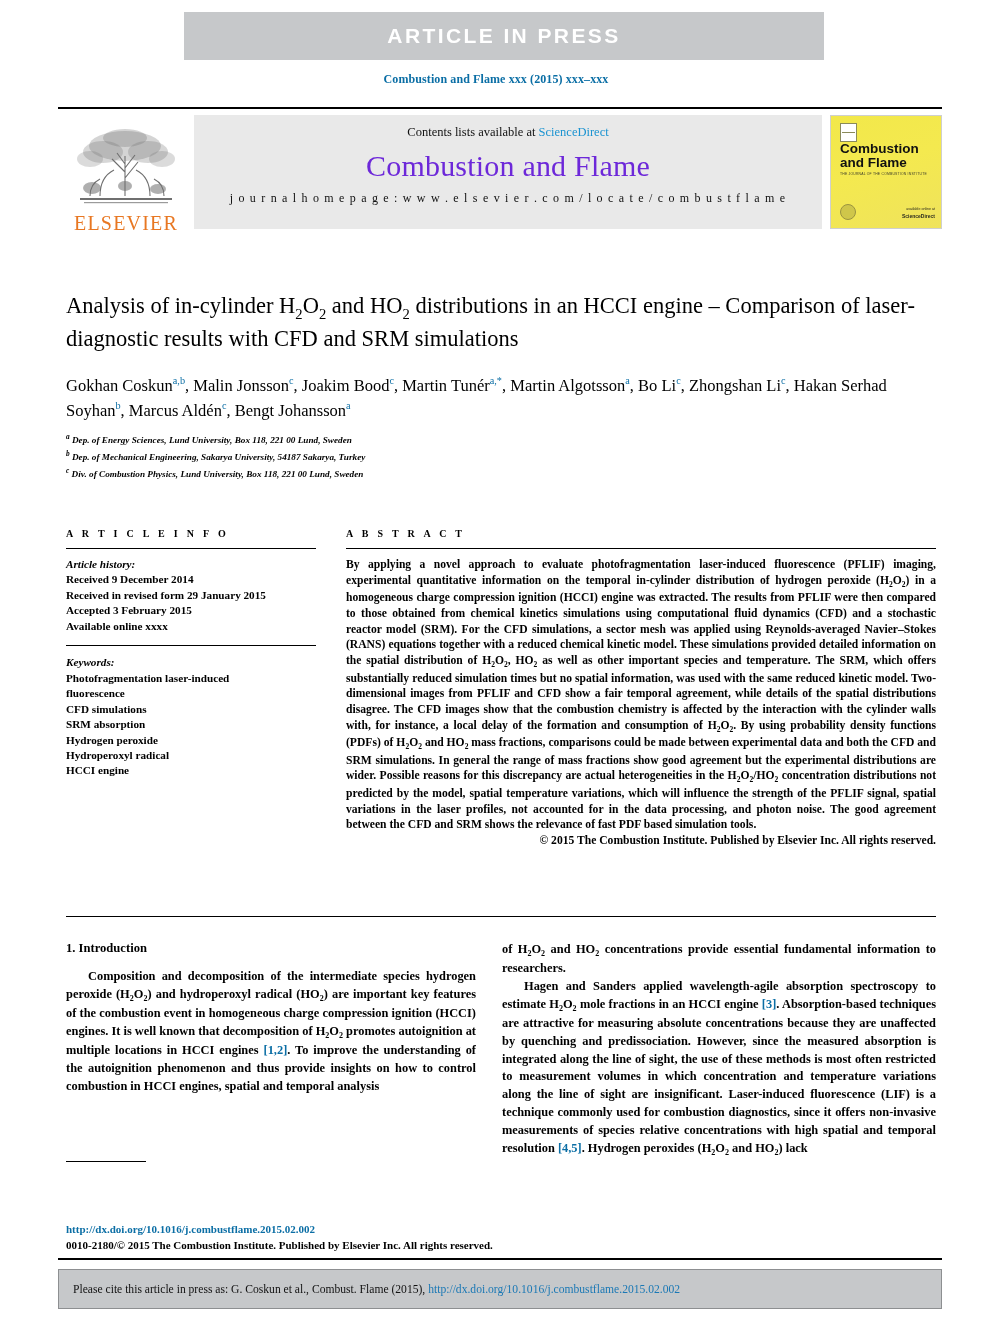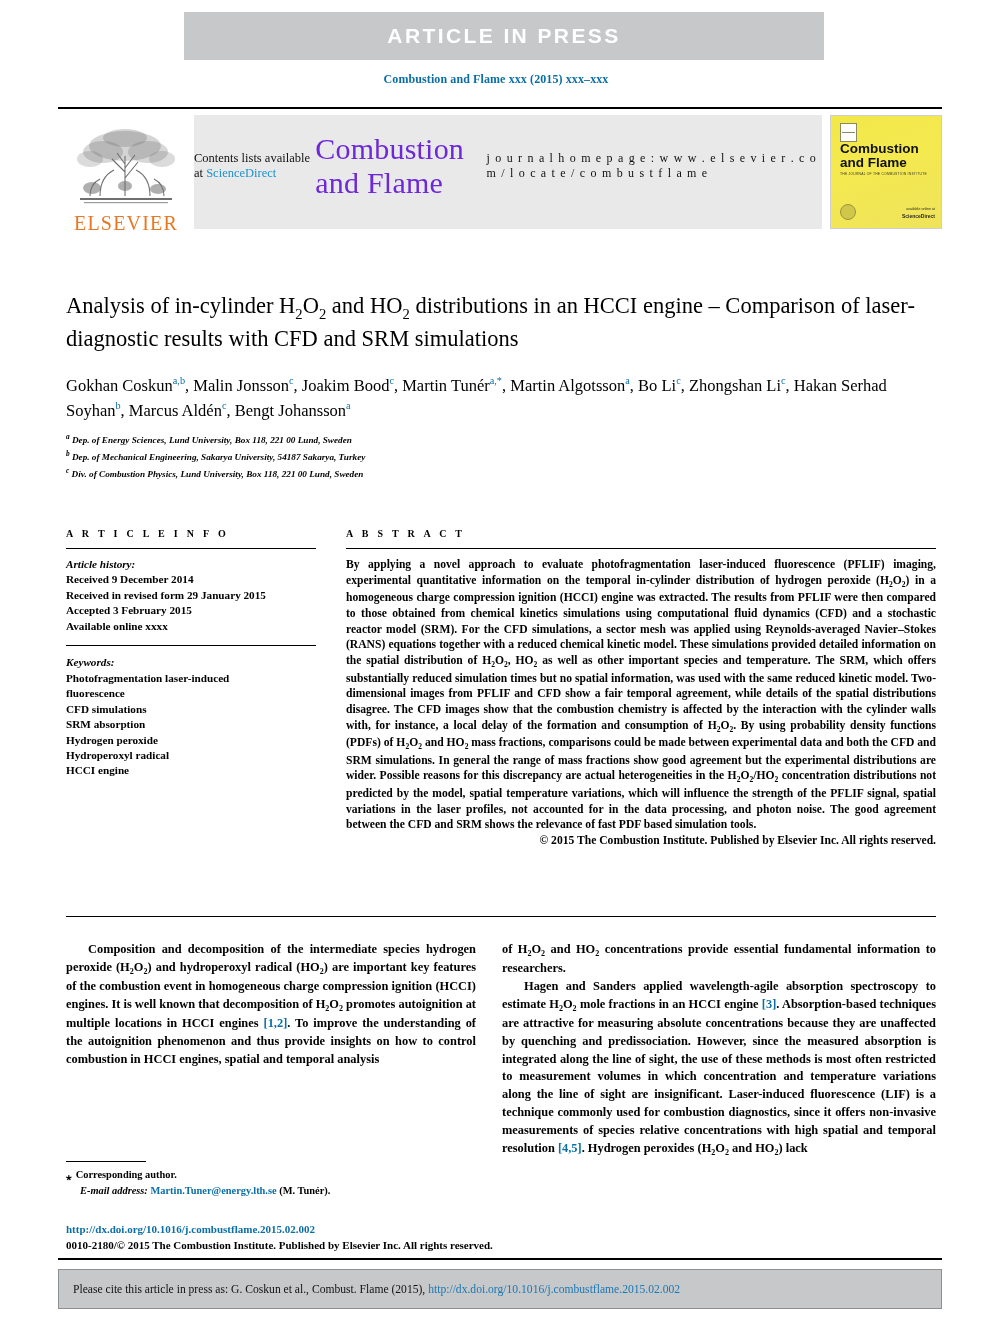--- a/index.html
+++ b/index.html
@@ -83,21 +83,21 @@
     color: #e87722;
     font-size: 20px;
     letter-spacing: 1.2px;
     line-height: 1;
     margin-top: 1px;
   }
   .journal-band {
     flex: 1 1 auto;
     background: #e9e9e9;
     display: flex;
-    flex-direction: row;
+    flex-direction: column;
     justify-content: space-between;
     align-items: center;
     padding: 10px 0 23px 0;
     margin-top: 6px;
     margin-bottom: 6px;
   }
   .contents-line {
     font-size: 12.5px;
     color: #111;
   }
@@ -467,43 +467,34 @@
   <div class="abs-col">
     <div class="sec-head">A B S T R A C T</div>
     <div class="rule"></div>
     <div class="abstract-text" id="abstract-text">By applying a novel approach to evaluate photofragmentation laser-induced fluorescence (PFLIF) imaging, experimental quantitative information on the temporal in-cylinder distribution of hydrogen peroxide (H<sub>2</sub>O<sub>2</sub>) in a homogeneous charge compression ignition (HCCI) engine was extracted. The results from PFLIF were then compared to those obtained from chemical kinetics simulations using computational fluid dynamics (CFD) and a stochastic reactor model (SRM). For the CFD simulations, a sector mesh was applied using Reynolds-averaged Navier–Stokes (RANS) equations together with a reduced chemical kinetic model. These simulations provided detailed information on the spatial distribution of H<sub>2</sub>O<sub>2</sub>, HO<sub>2</sub> as well as other important species and temperature. The SRM, which offers substantially reduced simulation times but no spatial information, was used with the same reduced kinetic model. Two-dimensional images from PFLIF and CFD show a fair temporal agreement, while details of the spatial distributions disagree. The CFD images show that the combustion chemistry is affected by the interaction with the cylinder walls with, for instance, a local delay of the formation and consumption of H<sub>2</sub>O<sub>2</sub>. By using probability density functions (PDFs) of H<sub>2</sub>O<sub>2</sub> and HO<sub>2</sub> mass fractions, comparisons could be made between experimental data and both the CFD and SRM simulations. In general the range of mass fractions show good agreement but the experimental distributions are wider. Possible reasons for this discrepancy are actual heterogeneities in the H<sub>2</sub>O<sub>2</sub>/HO<sub>2</sub> concentration distributions not predicted by the model, spatial temperature variations, which will influence the strength of the PFLIF signal, spatial variations in the laser profiles, not accounted for in the data processing, and photon noise. The good agreement between the CFD and SRM shows the relevance of fast PDF based simulation tools.</div>
     <div class="copyline">© 2015 The Combustion Institute. Published by Elsevier Inc. All rights reserved.</div>
   </div>
 
   <div class="body-rule"></div>
 
   <div class="col-left">
+    <div class="h2">1. Introduction</div>
     <p class="para">
       <span id="left-p1a">Composition and decomposition of the intermediate species hydrogen peroxide (H<sub>2</sub>O<sub>2</sub>) and hydroperoxyl radical (HO<sub>2</sub>) are important key features of the combustion event in homogeneous charge compression ignition (HCCI) engines. It is well known that decomposition of H<sub>2</sub>O<sub>2</sub> promotes autoignition at multiple locations in HCCI engines </span><span class="ref" id="left-ref1">[1,2]</span><span id="left-p1b">. To improve the understanding of the autoignition phenomenon and thus provide insights on how to control combustion in HCCI engines, spatial and temporal analysis</span>
     </p>
   </div>
 
   <div class="col-right">
     <p class="para noind" id="right-p1">of H<sub>2</sub>O<sub>2</sub> and HO<sub>2</sub> concentrations provide essential fundamental information to researchers.</p>
     <p class="para">
       <span id="right-p2a">Hagen and Sanders applied wavelength-agile absorption spectroscopy to estimate H<sub>2</sub>O<sub>2</sub> mole fractions in an HCCI engine </span><span class="ref" id="right-ref1">[3]</span><span id="right-p2b">. Absorption-based techniques are attractive for measuring absolute concentrations because they are unaffected by quenching and predissociation. However, since the measured absorption is integrated along the line of sight, the use of these methods is most often restricted to measurement volumes in which concentration and temperature variations along the line of sight are insignificant. Laser-induced fluorescence (LIF) is a technique commonly used for combustion diagnostics, since it offers non-invasive measurements of species relative concentrations with high spatial and temporal resolution </span><span class="ref" id="right-ref2">[4,5]</span><span id="right-p2c">. Hydrogen peroxides (H<sub>2</sub>O<sub>2</sub> and HO<sub>2</sub>) lack</span>
     </p>
   </div>
 
   <div class="foot-rule"></div>
-  <div class="footnote">
-    <div>
-      <span class="star">⁎</span><span>Corresponding author.</span>
-    </div>
-    <div style="padding-left:14px">
-      <span class="em">E-mail address:</span>
-      <span class="link">Martin.Tuner@energy.lth.se</span>
-      <span>(M. Tunér).</span>
-    </div>
-  </div>
 
   <div class="doi-block">
     <div class="doi">http://dx.doi.org/10.1016/j.combustflame.2015.02.002</div>
     <div>0010-2180/© 2015 The Combustion Institute. Published by Elsevier Inc. All rights reserved.</div>
   </div>
 
   <div class="bottom-rule"></div>
 
   <div class="cite-box">
     <span class="cite-text">

